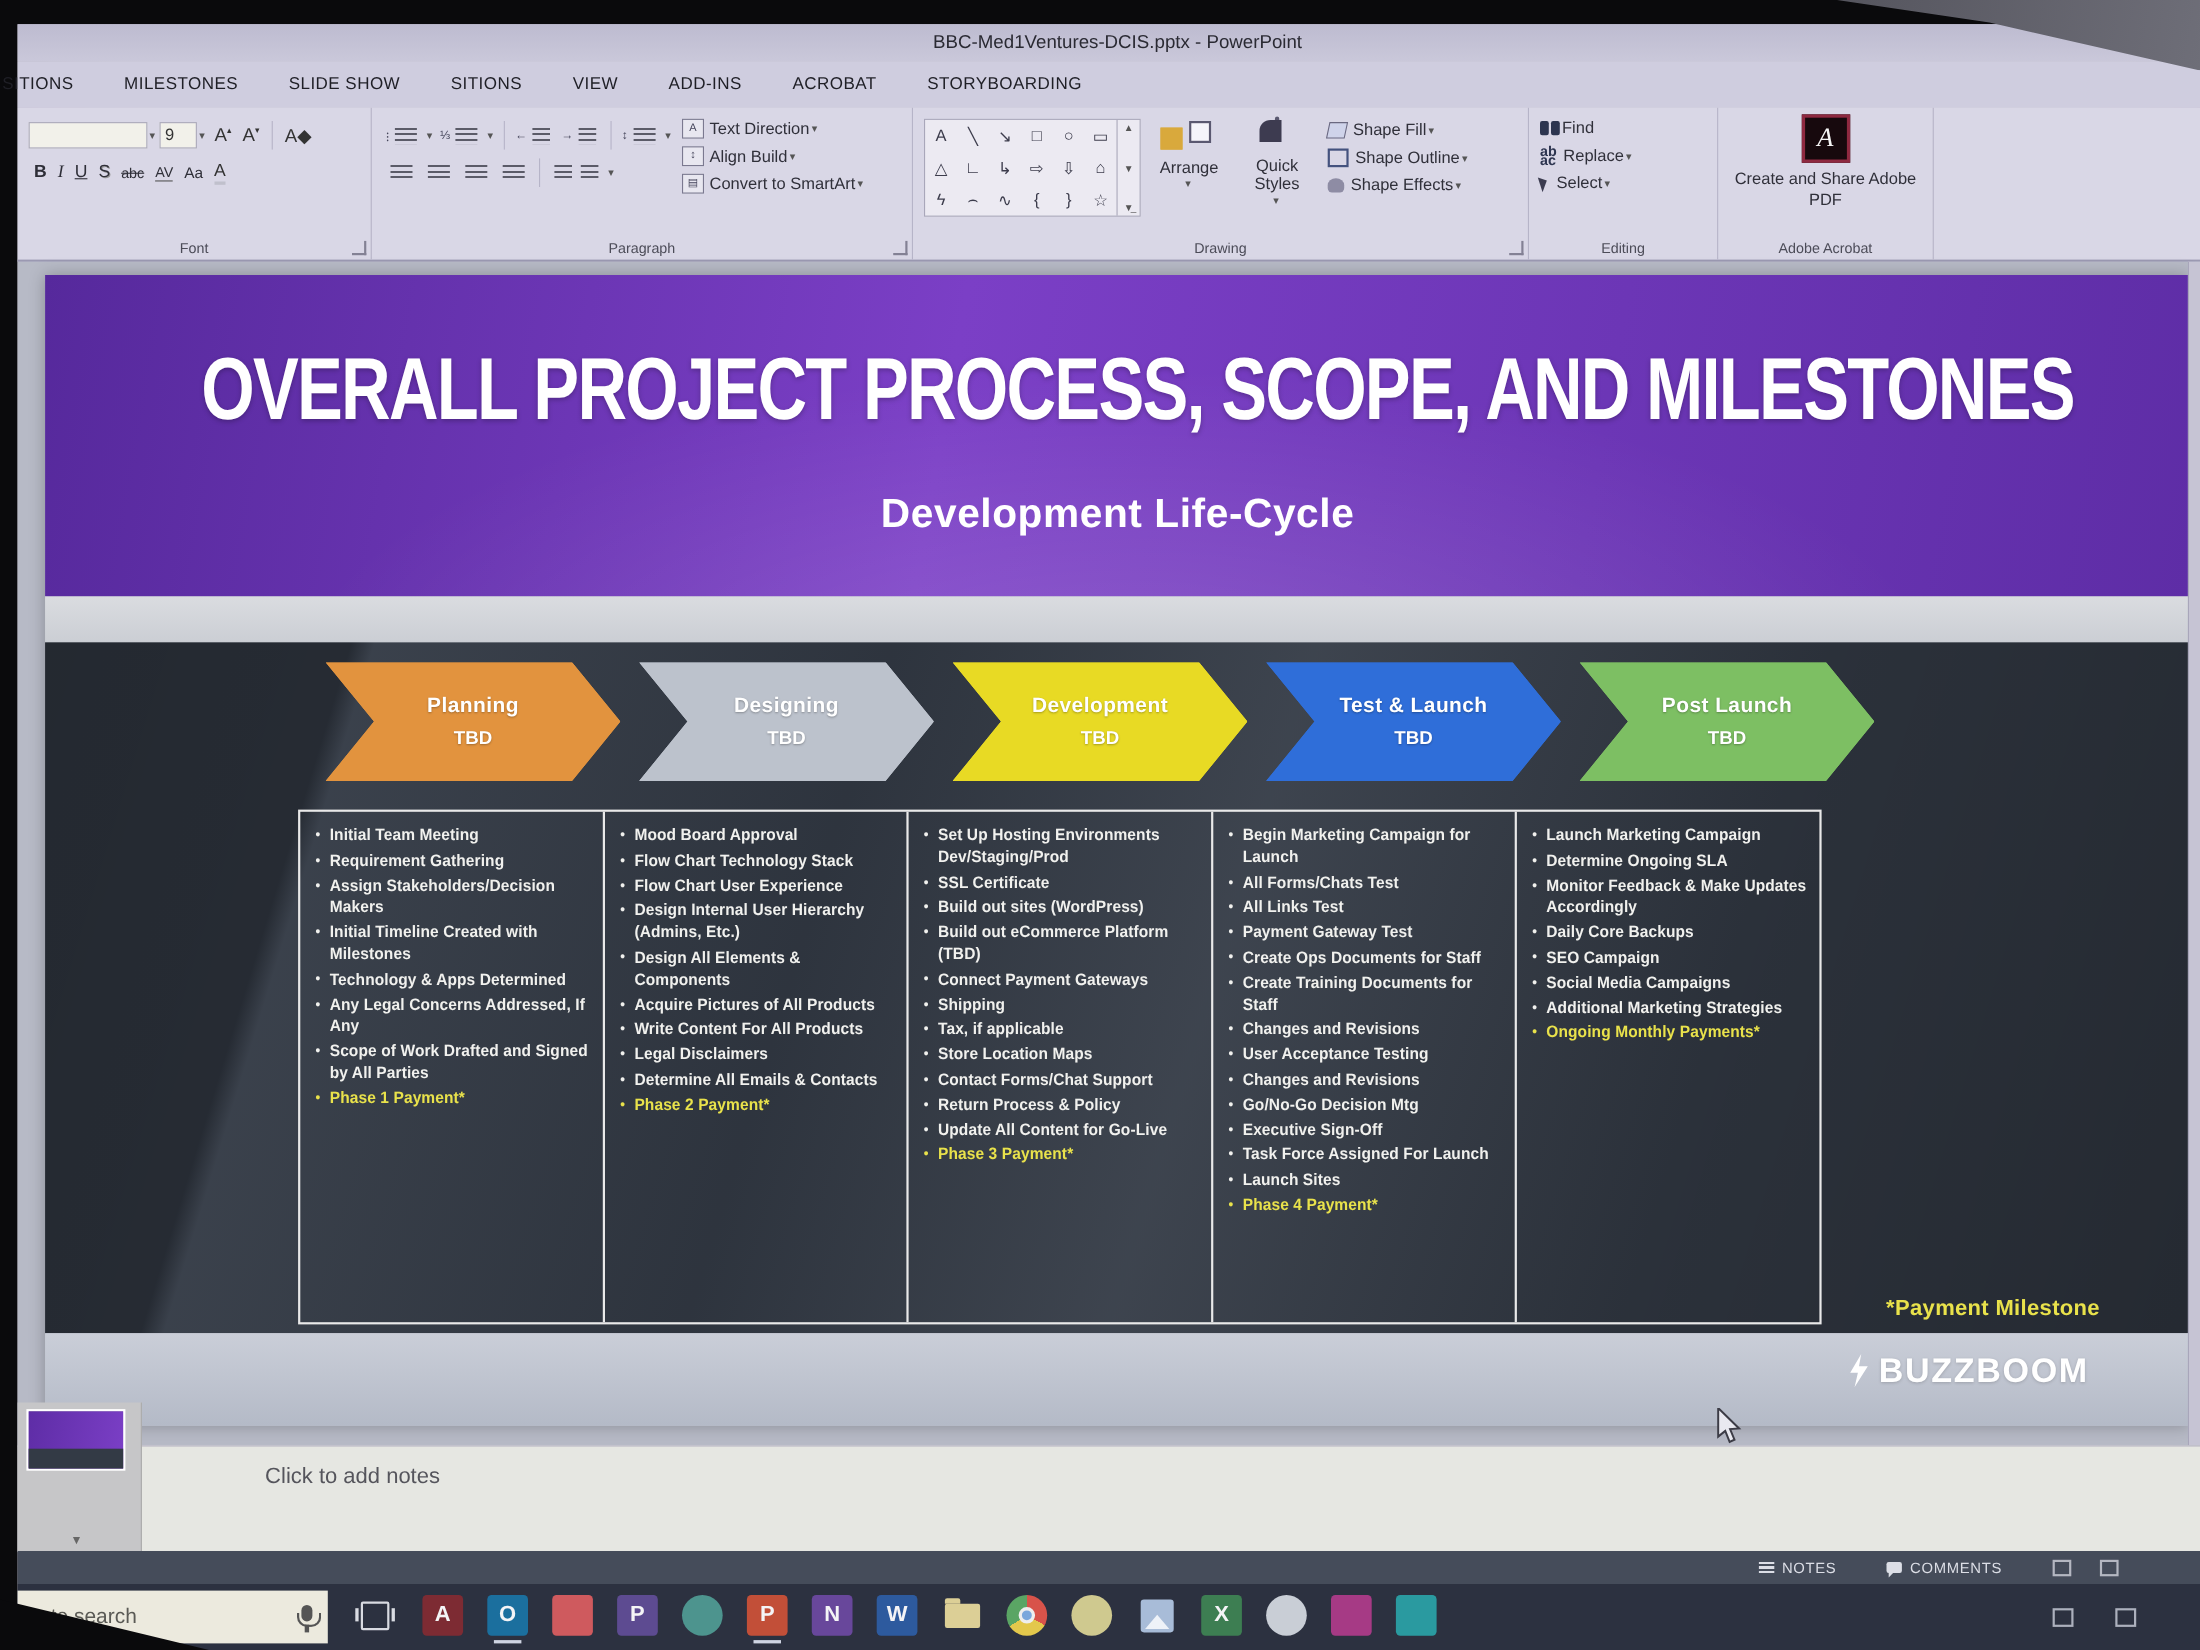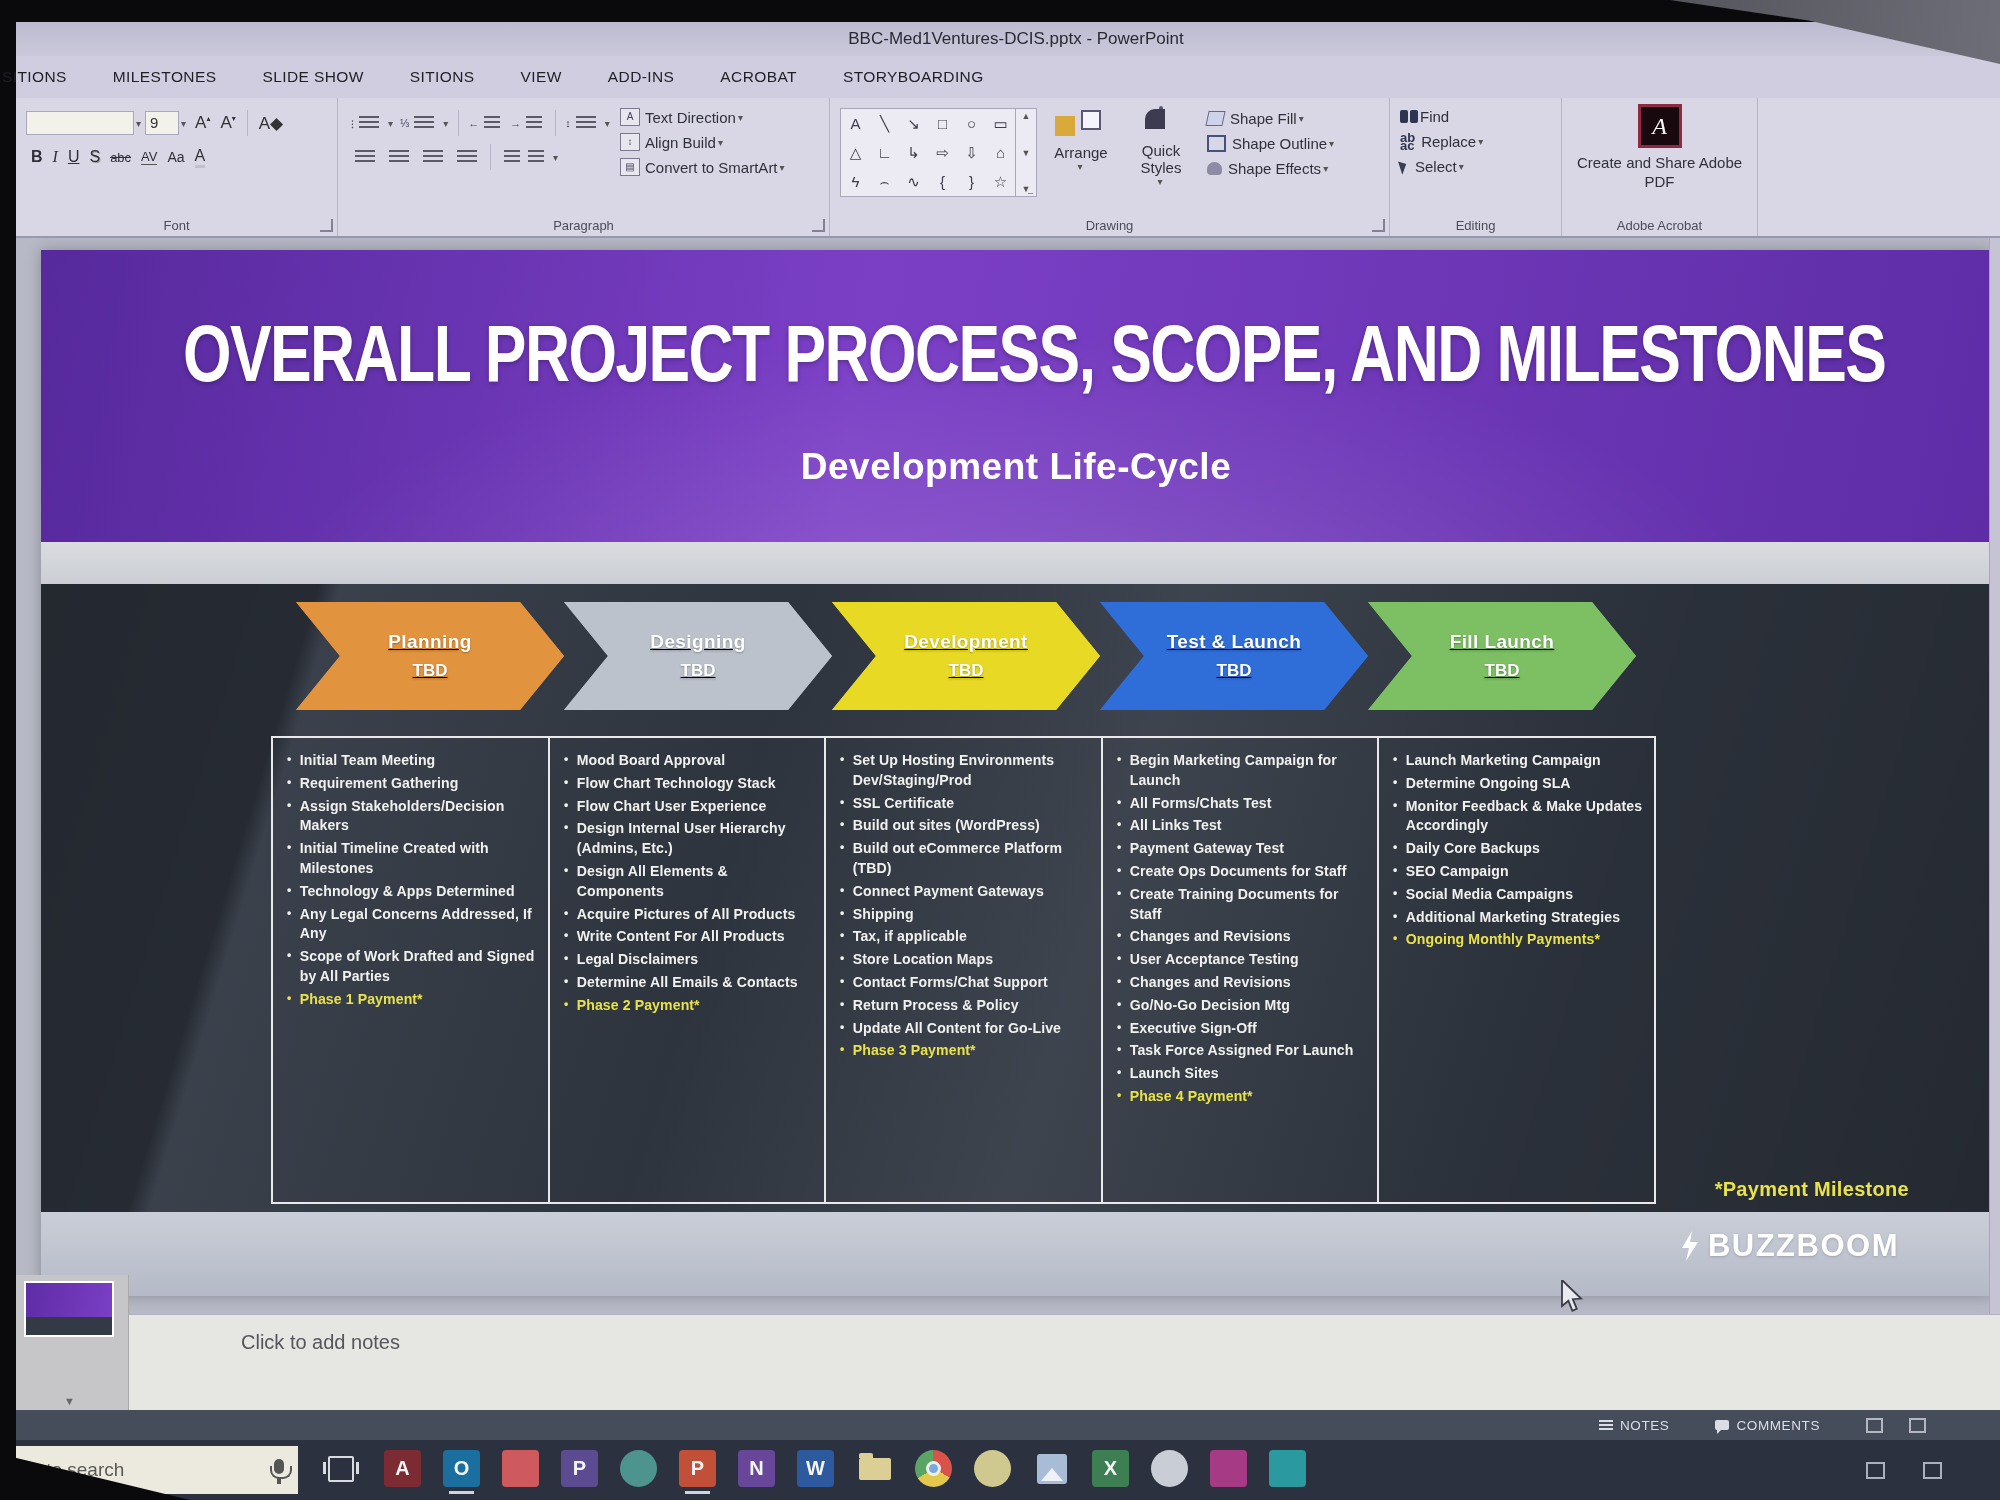--- a/index.html
+++ b/index.html
@@ -83,21 +83,21 @@
   .slide{position:absolute;left:25px;top:12px;width:1950px;height:1046px;box-shadow:0 0 14px rgba(0,0,0,.25);}
   .purple{position:relative;height:292px;background:
      radial-gradient(ellipse at 50% 130%, rgba(255,255,255,.16), transparent 55%),
      linear-gradient(100deg,#56299c 0%,#7b3fc6 42%,#6c36b6 72%,#5e2da6 100%);overflow:hidden;}
   .slide-title{position:absolute;left:142px;top:58px;margin:0;color:#fff;font-size:80px;font-weight:800;letter-spacing:-2px;white-space:nowrap;transform:scaleX(.78);transform-origin:left center;text-shadow:0 2px 6px rgba(0,0,0,.25);}
   .slide-sub{position:absolute;left:0;top:196px;width:100%;text-align:center;color:#fff;font-size:37px;font-weight:bold;letter-spacing:.5px;}
   .lightband{height:42px;background:linear-gradient(#dadce0,#cbced4);}
   .darkband{position:relative;height:628px;background:#333a45;}
   .darkband::before{content:"";position:absolute;inset:0;background:
      linear-gradient(107deg, rgba(0,0,0,.30) 0%, rgba(0,0,0,.26) 13%, rgba(255,255,255,.035) 14%, rgba(0,0,0,.10) 36%, rgba(255,255,255,.05) 54%, rgba(0,0,0,.16) 76%, rgba(0,0,0,.28) 100%);}
-  .chevrons{position:absolute;left:255px;top:18px;display:flex;gap:0;z-index:2;text-decoration:underline;}
+  .chevrons{position:absolute;left:255px;top:18px;display:flex;gap:17px;z-index:2;}
   .chevron{width:268px;height:108px;clip-path:polygon(0 0,calc(100% - 44px) 0,100% 50%,calc(100% - 44px) 100%,0 100%,44px 50%);
      display:flex;flex-direction:column;align-items:center;justify-content:center;gap:8px;}
   .chevron .cname{color:#fff;font-size:19px;font-weight:bold;letter-spacing:.4px;text-shadow:0 1px 2px rgba(0,0,0,.30);}
   .chevron .ctbd{color:#fff;font-size:17px;font-weight:bold;text-shadow:0 1px 2px rgba(0,0,0,.30);}
   .ptable{position:absolute;left:230px;top:152px;width:1385px;height:468px;border:2px solid #e9e9e9;display:flex;z-index:2;box-sizing:border-box;}
   .pcol{flex:1;border-right:2px solid #e9e9e9;padding:12px 6px 8px 12px;box-sizing:border-box;}
   .pcol:last-child{border-right:none;}
   .pcol ul{list-style:none;margin:0;padding:0;transform:scaleX(.94);transform-origin:left top;width:106%;}
   .pcol li{display:flex;color:#f1f1ee;font-size:15px;font-weight:bold;line-height:1.32;margin-bottom:3px;letter-spacing:.1px;}
   .pcol li .dot{margin:0 9px 0 2px;font-size:13px;flex:0 0 auto;}
@@ -378,21 +378,21 @@
               </div>
               <div class="chevron" style="background: linear-gradient(rgb(232, 218, 36), rgb(232, 218, 36)) rgb(232, 218, 36);">
                 <span class="cname">Development</span>
                 <span class="ctbd">TBD</span>
               </div>
               <div class="chevron" style="background: linear-gradient(rgb(47, 110, 217), rgb(47, 110, 217)) rgb(47, 110, 217);">
                 <span class="cname">Test &amp; Launch</span>
                 <span class="ctbd">TBD</span>
               </div>
               <div class="chevron" style="background: linear-gradient(rgb(125, 191, 99), rgb(125, 191, 99)) rgb(125, 191, 99);">
-                <span class="cname">Fill Launch</span>
+                <span class="cname">Post Launch</span>
                 <span class="ctbd">TBD</span>
               </div>
             </div>
           <div class="ptable">
               <div class="pcol">
                 <ul>
                   <li>
                     <span class="dot">•</span>
                     <span>Initial Team Meeting</span>
                   </li>

